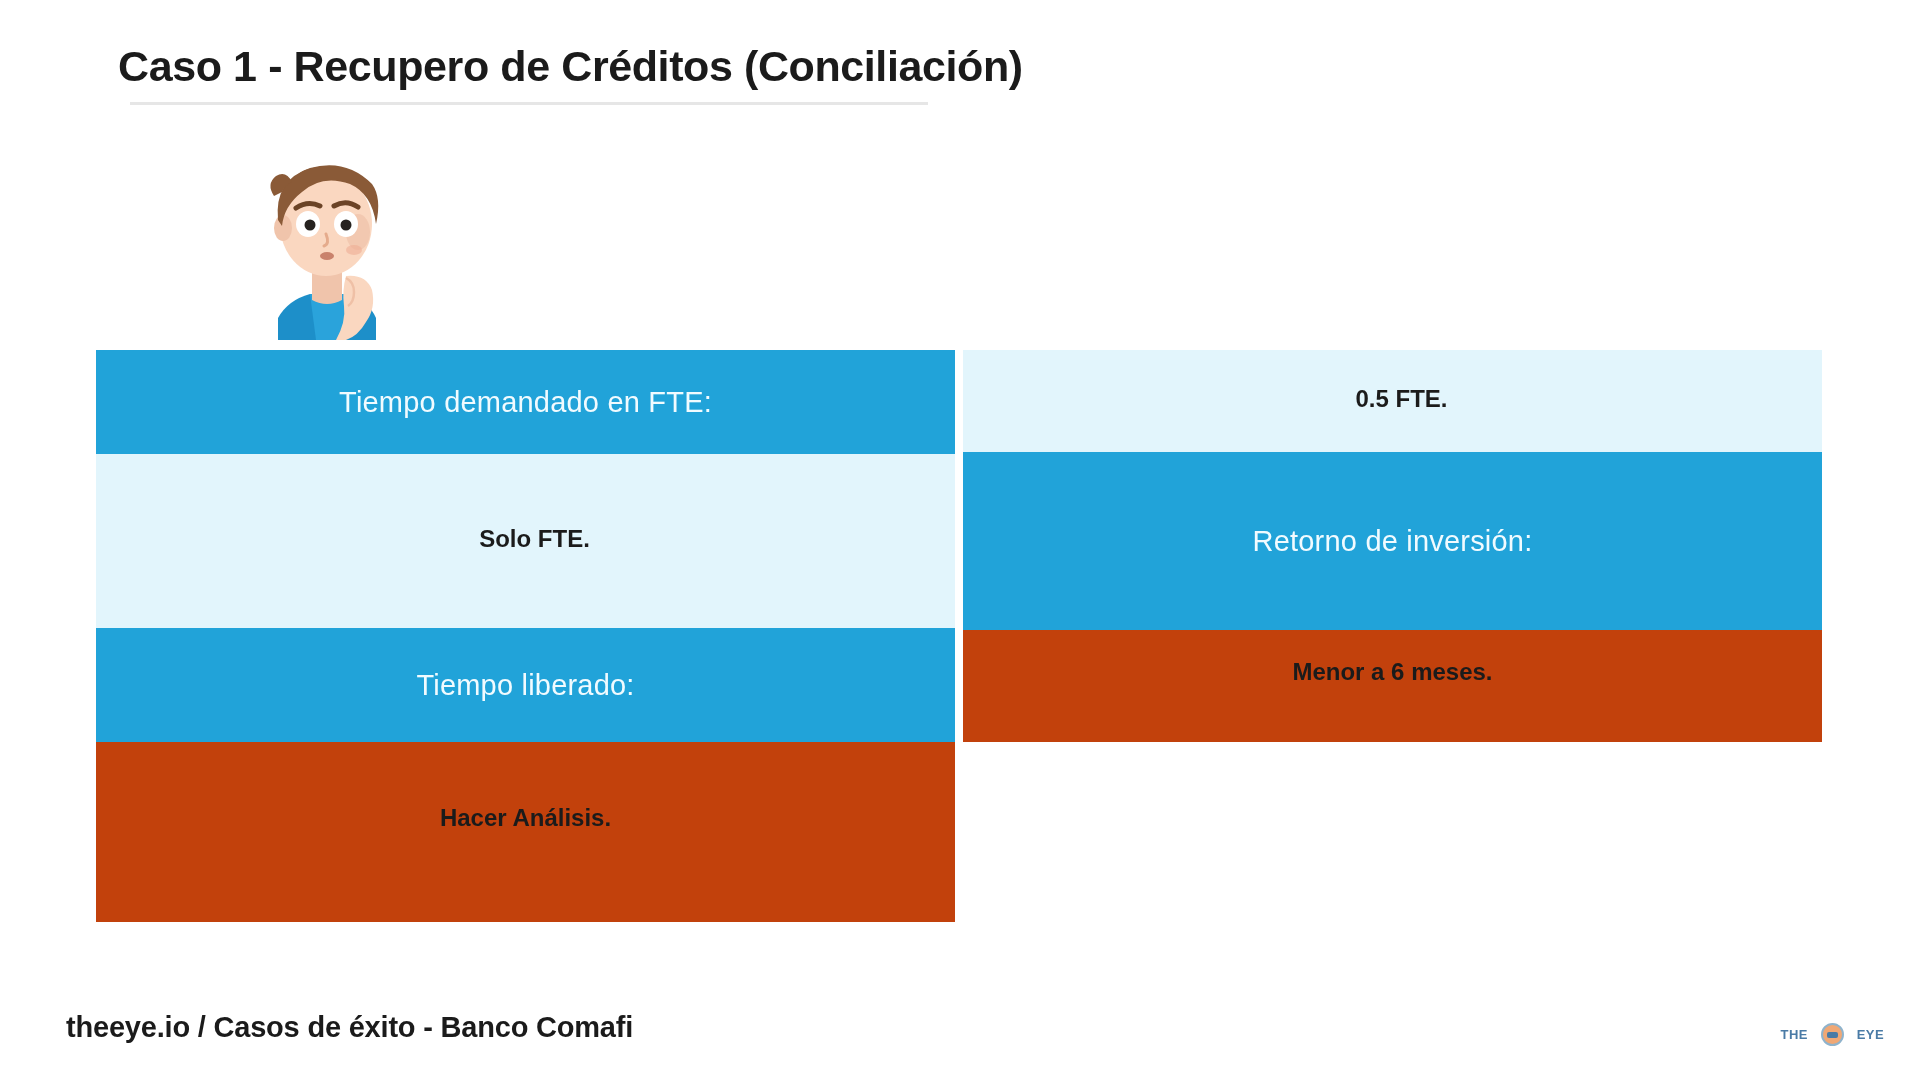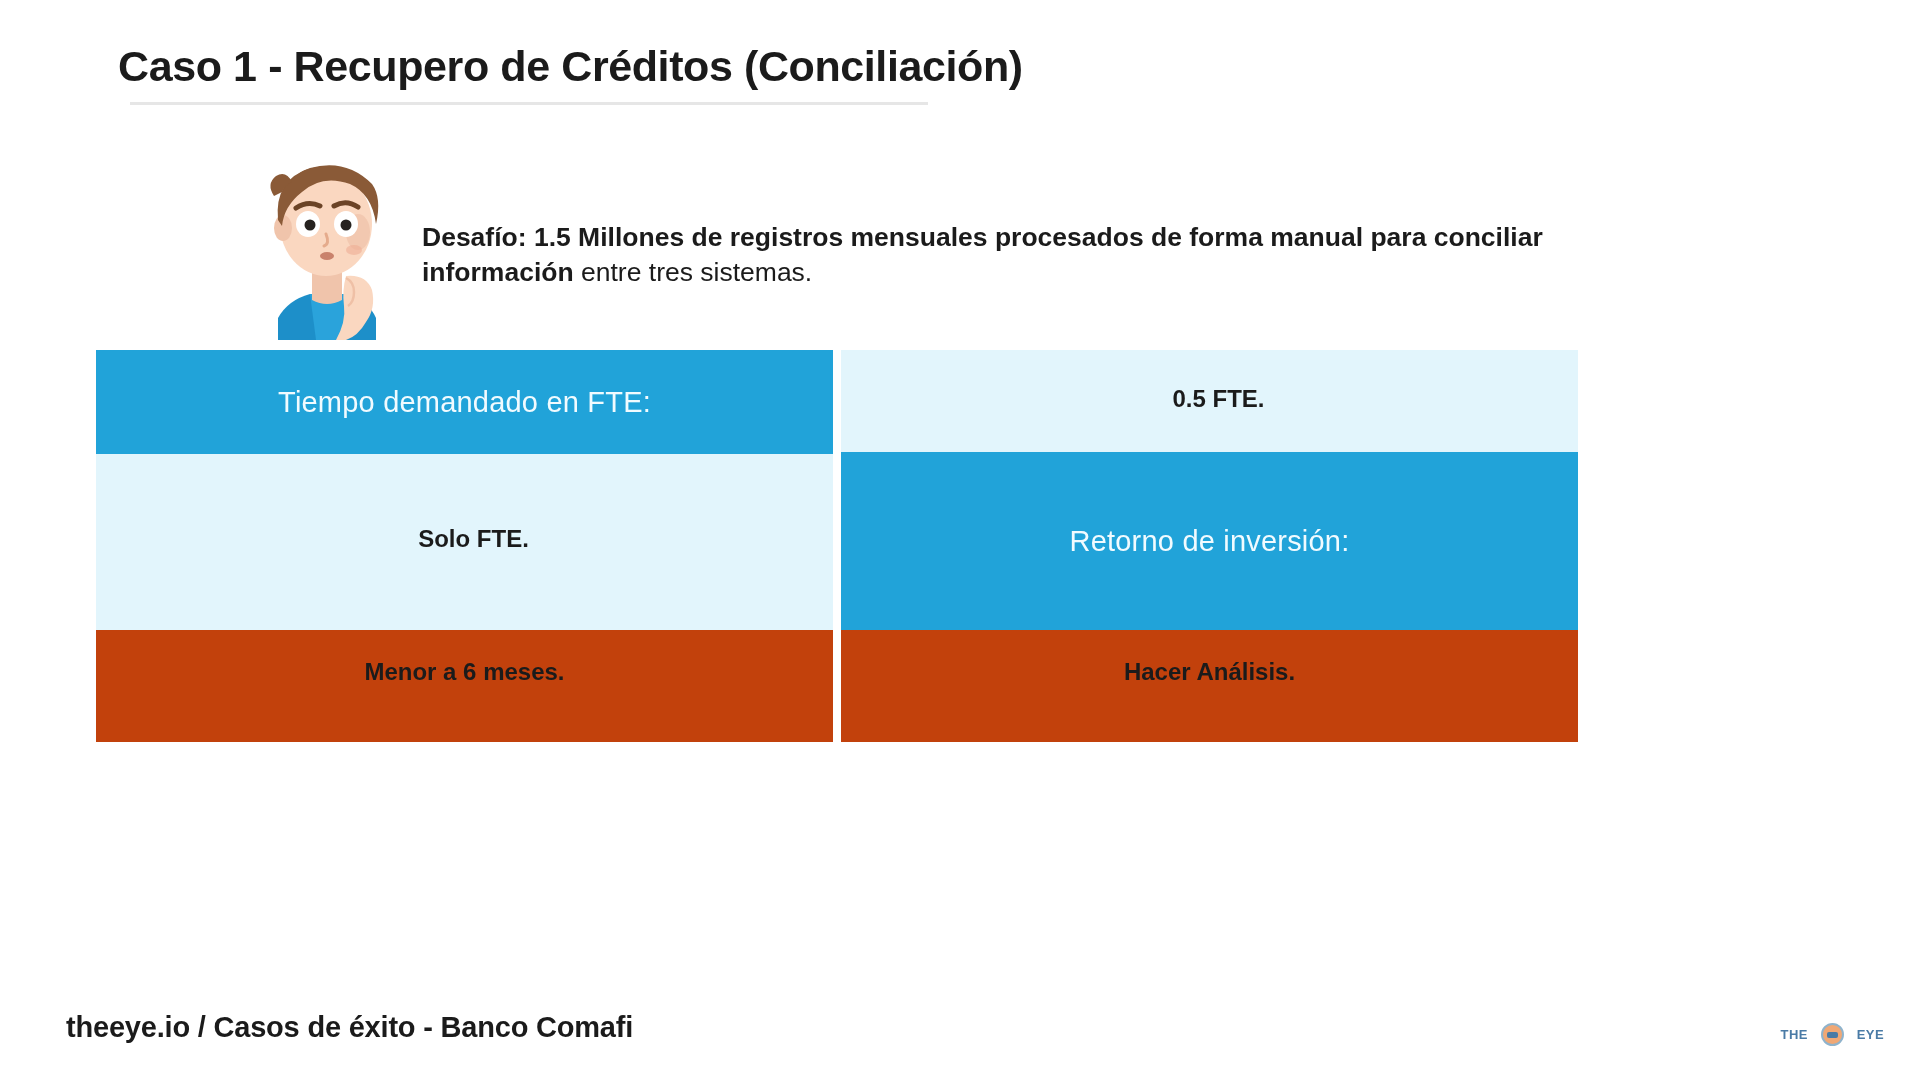--- a/index.html
+++ b/index.html
@@ -60,21 +60,21 @@
     color:#1b1b1b;
     max-width:1280px;
   }
   .challenge-text .b { font-weight:700; }
   .challenge-text .n { font-weight:400; }
 
   
   .table {
     position:absolute;
     left:96px; top:350px;
-    width:1482px;
+    width:1726px;
     display:grid;
     grid-template-columns:1fr 1fr;
     grid-template-rows:104px 176px 112px 180px;
     column-gap:8px;
     row-gap:0px;
   }
   .cell {
     display:flex;
     align-items:center;
     justify-content:center;
@@ -181,33 +181,31 @@
 
         <ellipse cx="77" cy="106" rx="7" ry="4" fill="#c9826c"></ellipse>
 
         <ellipse cx="104" cy="100" rx="8" ry="5" fill="#efae95" opacity="0.6"></ellipse>
 
         <path d="M96 126 Q116 124 122 140 Q126 158 116 172 Q108 186 96 190 L86 190 Q96 172 94 156 Q92 140 96 126 Z" fill="#fad7c0"></path>
         <path d="M96 128 Q104 132 104 142 Q104 152 98 156" stroke="#efc0a6" stroke-width="2.5" fill="none"></path>
       </svg>
     </div>
 
-    <div class="challenge-text">
-      <span class="b">Desafío: 1.5 Millones de registros mensuales procesados de forma manual para conciliar información</span><span class="n"> entre tres sistemas.</span>
-    </div>
   </div>
 
   <div class="table">
 
     <div class="cell head">Tiempo demandado en FTE:</div>
 
     <div class="cell val r1">0.5 FTE.</div>
     <div class="cell val r1">Solo FTE.</div>
 
     <div class="cell head row2head">Retorno de inversión:</div>
+    <div class="cell head row2head">Tiempo liberado:</div>
 
     <div class="cell val r2">Menor a 6 meses.</div>
     <div class="cell val r2">Hacer Análisis.</div>
 
   </div>
 
   <div class="footer">theeye.io / Casos de éxito - Banco Comafi</div>
 
   <div class="logo">
     <span class="lw">THE</span>

